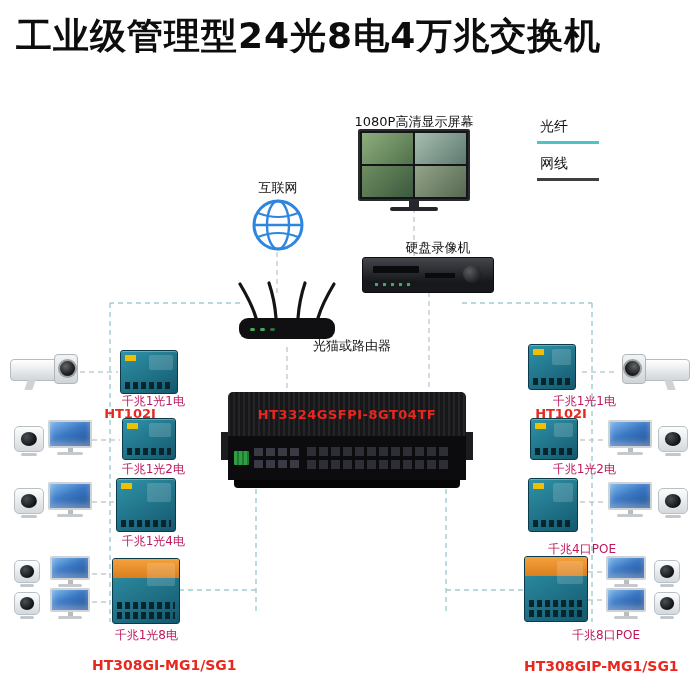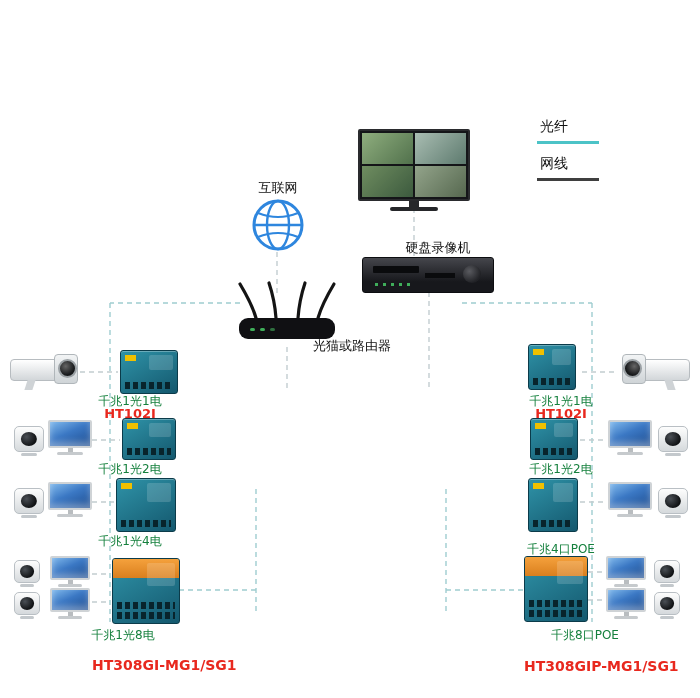--- a/index.html
+++ b/index.html
@@ -2,21 +2,21 @@
 <html><head>
 <meta charset="utf-8">
 <style>
   html,body { margin:0; padding:0; background:#ffffff; }
   body { font-family:"DejaVu Sans","Liberation Sans",sans-serif; }
   .canvas { position:relative; width:700px; height:698px; background:#ffffff; overflow:hidden; }
 
   
   .page-title { position:absolute; left:16px; top:12px; width:670px; font-size:36px; font-weight:bold; color:#0d0d0d; letter-spacing:1px; white-space:nowrap; }
   .center-label { position:absolute; font-size:13px; color:#111; text-align:center; }
-  .dev-label { position:absolute; width:110px; text-align:center; font-size:12px; color:#15803d; }
+  .dev-label { position:absolute; width:110px; text-align:right; font-size:12px; color:#be185d; }
   .model-label { position:absolute; width:110px; text-align:center; font-size:13px; font-weight:bold; color:#e8281e; }
   .model-label.big { width:180px; font-size:14px; text-align:left;margin-top:17px; }
 
   
   .legend-label { position:absolute; font-size:14px; color:#111; }
   .legend-line { position:absolute; width:62px; height:3px; }
   .legend-line.fiber { background:#4cc3c7; }
   .legend-line.cable { background:#3f3f3f; }
 
   
@@ -89,20 +89,21 @@
   .pc { position:absolute; }
   .pc-screen { border:2px solid #cfd3d6; border-radius:2px; box-sizing:border-box; background:linear-gradient(155deg,#7fb8ec 0%,#3b78c4 45%,#1d4c8f 100%); box-shadow:inset 0 -4px 6px rgba(255,255,255,.35); }
   .pc-neck { width:5px; height:4px; background:#b9bdc0; margin:0 auto; }
   .pc-base { width:60%; height:3px; background:#c6cacd; margin:0 auto; border-radius:2px; }
 </style>
 </head>
 <body>
 
 <div class="canvas">
 
+  <div class="page-title">工业级管理型24光8电4万兆交换机</div>
 
   <div class="legend-label" style="left:540px;top:118px;">光纤</div>
   <div class="legend-line fiber" style="left:537px;top:141px;"></div>
   <div class="legend-label" style="left:540px;top:155px;">网线</div>
   <div class="legend-line cable" style="left:537px;top:178px;"></div>
 
   <svg class="wires" width="700" height="698">
     <path class="wire" d="M277,252 V296"></path>
     <path class="wire" d="M414,208 V256"></path>
     <path class="wire" d="M429,292 V390"></path>
@@ -125,20 +126,21 @@
 
   <div class="center-label" style="left:250px;top:179px;width:56px;">互联网</div>
   <svg class="globe" viewBox="0 0 54 54">
     <circle cx="27" cy="27" r="24" fill="none" stroke="#2e86de" stroke-width="3"></circle>
     <ellipse cx="27" cy="27" rx="11" ry="24" fill="none" stroke="#2e86de" stroke-width="2.4"></ellipse>
     <line x1="3" y1="27" x2="51" y2="27" stroke="#2e86de" stroke-width="2.4"></line>
     <path d="M7,15 Q27,23 47,15" fill="none" stroke="#2e86de" stroke-width="2.2"></path>
     <path d="M7,39 Q27,31 47,39" fill="none" stroke="#2e86de" stroke-width="2.2"></path>
   </svg>
 
+  <div class="center-label" style="left:348px;top:113px;width:132px;">1080P高清显示屏幕</div>
   <div class="big-display">
     <div class="bd-frame">
       <div class="bd-c1"></div>
       <div class="bd-c2"></div>
       <div class="bd-c3"></div>
       <div class="bd-c4"></div>
     </div>
     <div class="bd-neck"></div>
     <div class="bd-base"></div>
   </div>
@@ -156,20 +158,33 @@
     <path d="M44,38 C43,24 40,12 37,3" stroke="#141414" stroke-width="3.2" fill="none" stroke-linecap="round"></path>
     <path d="M66,38 C67,24 70,12 73,3" stroke="#141414" stroke-width="3.2" fill="none" stroke-linecap="round"></path>
     <path d="M86,38 C90,24 96,14 102,4" stroke="#141414" stroke-width="3.2" fill="none" stroke-linecap="round"></path>
     <rect x="7" y="38" width="96" height="21" rx="9" fill="#101013"></rect>
     <rect x="18" y="48" width="5" height="3" rx="1.5" fill="#3fae5a"></rect>
     <rect x="28" y="48" width="5" height="3" rx="1.5" fill="#3fae5a"></rect>
     <rect x="38" y="48" width="5" height="3" rx="1.5" fill="#2f6f3f"></rect>
   </svg>
   <div class="center-label" style="left:304px;top:337px;width:96px;">光猫或路由器</div>
 
+  <div class="core-switch">
+    <div class="cs-ear l"></div>
+    <div class="cs-ear r"></div>
+    <div class="cs-top">
+      <span class="cs-model">HT3324GSFPI-8GT04TF</span>
+    </div>
+    <div class="cs-front">
+      <div class="cs-green"></div>
+      <div class="cs-rj45"></div>
+      <div class="cs-sfp"></div>
+    </div>
+    <div class="cs-base"></div>
+  </div>
 
   <div class="ind-switch" style="left:120px;top:350px;width:56px;height:42px;">
     <div class="sticker"></div>
       <div class="panel"></div>
       <div class="ports"></div>
   </div>
   <div class="dev-label" style="left:75px;top:393px;">千兆1光1电</div>
   <div class="model-label" style="left:75px;top:406px;">HT102I</div>
 
   <div class="ind-switch" style="left:122px;top:418px;width:52px;height:40px;">

